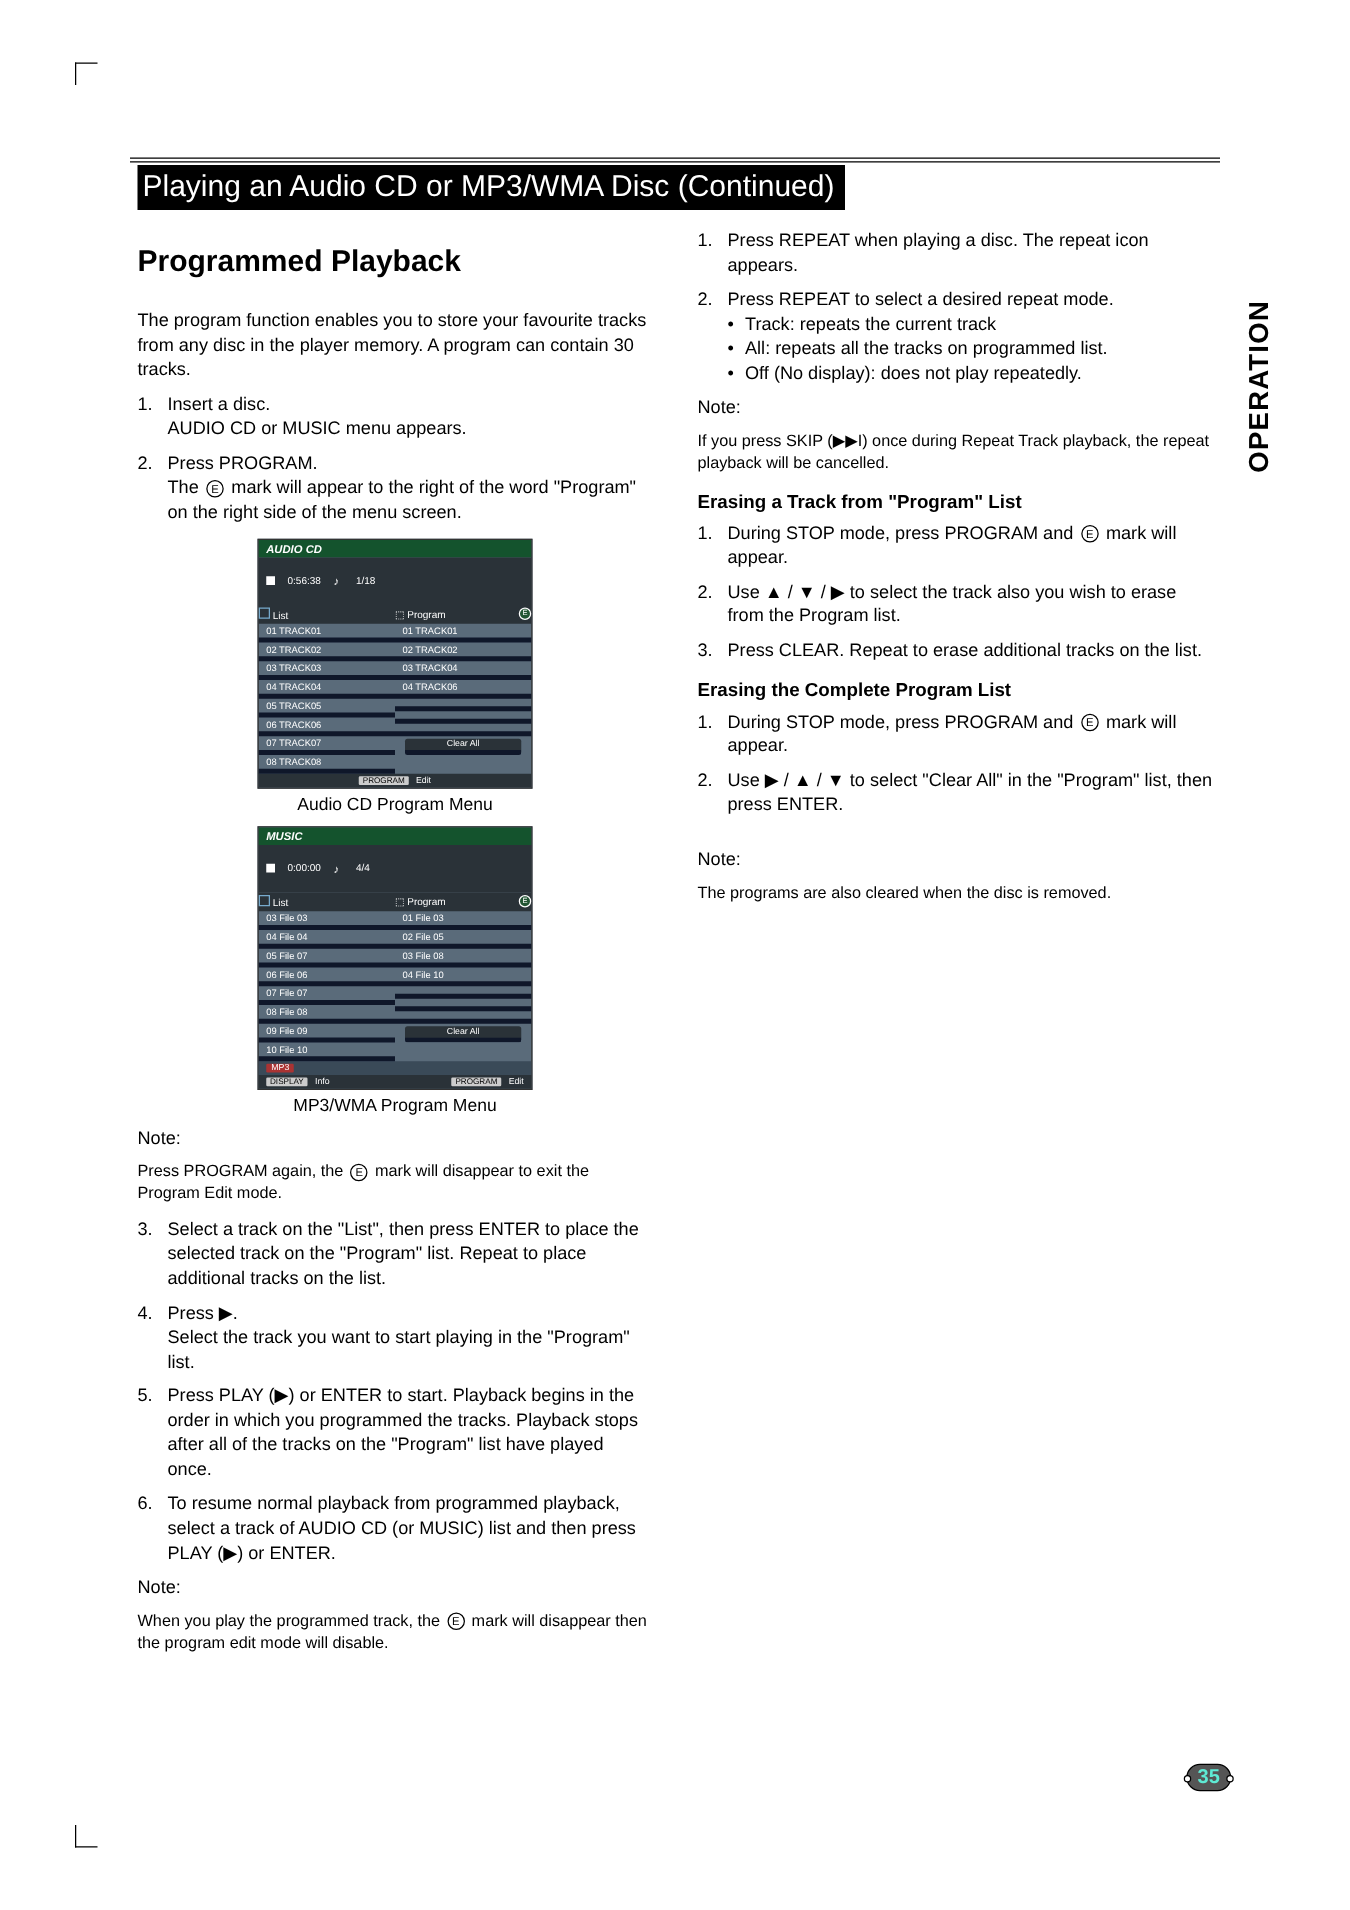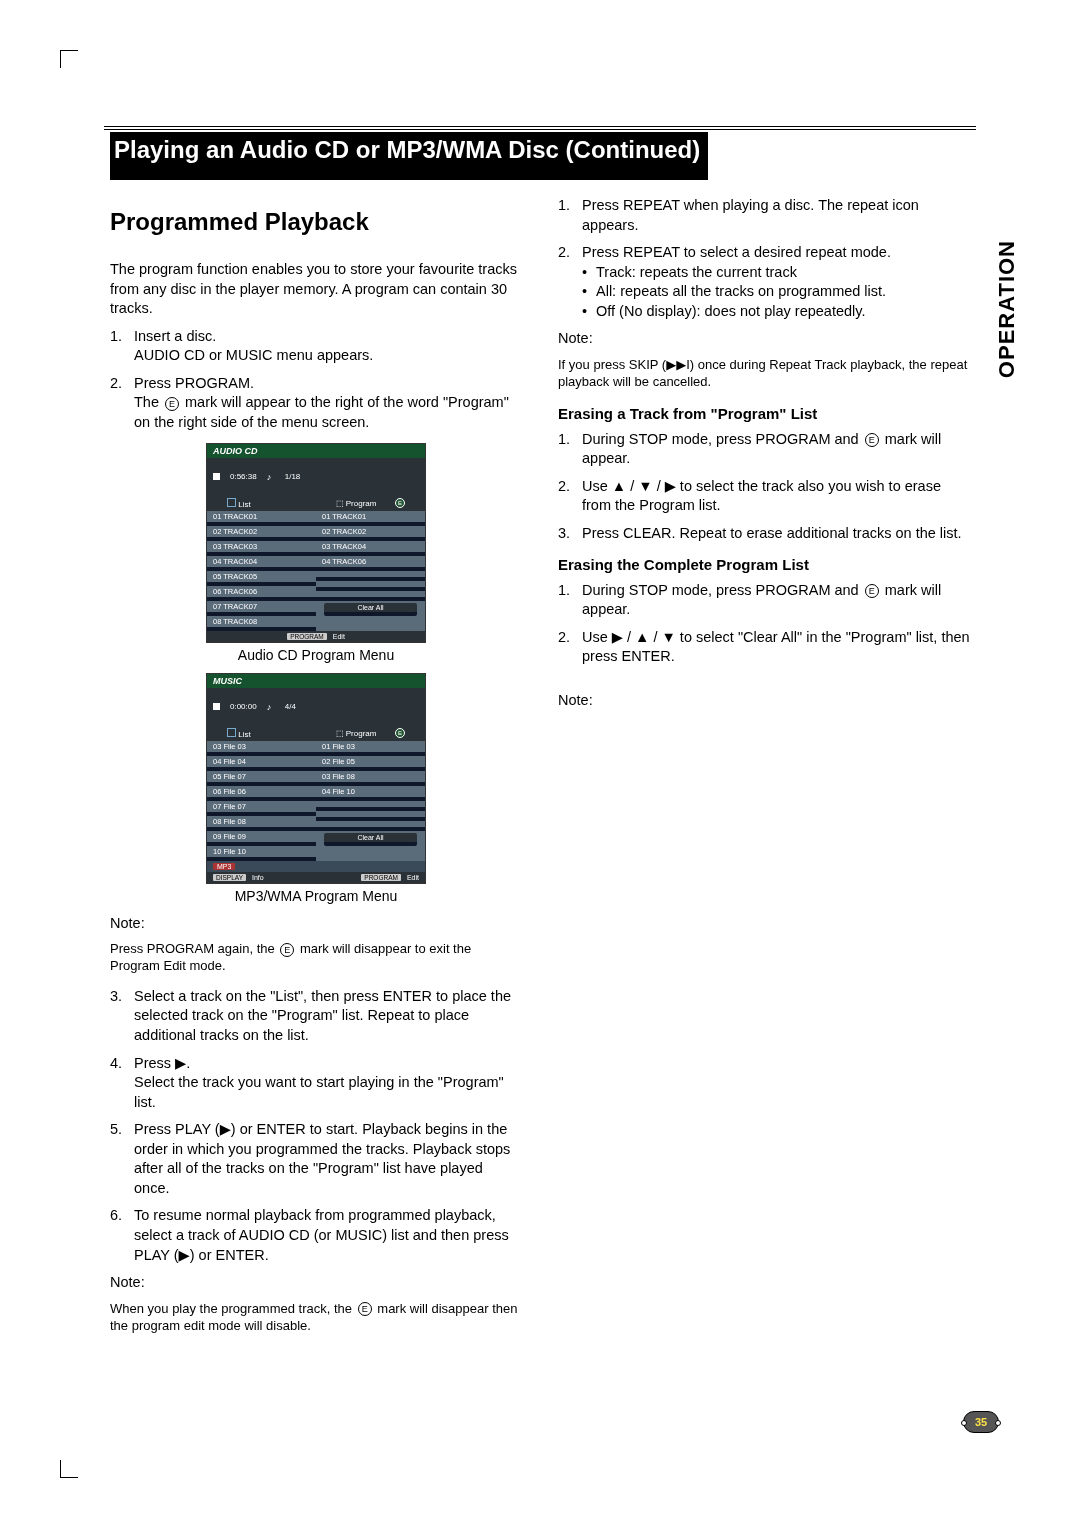--- a/index.html
+++ b/index.html
@@ -16,22 +16,22 @@
   .crop-tl { position:absolute; top:50px; left:60px; width:18px; height:18px; border-left:1px solid #000; border-top:1px solid #000;}
   .crop-bl { position:absolute; bottom:50px; left:60px; width:18px; height:18px; border-left:1px solid #000; border-bottom:1px solid #000;}
   .title-wrap { position: relative; margin-bottom: 16px; }
   .title-line1 { position:absolute; left:-6px; right:-6px; top:-4px; height:1px; background:#000;}
   .title-line2 { position:absolute; left:-6px; right:-6px; top:-1px; height:1px; background:#000;}
   .title {
     display: inline-block;
     background: #000;
     color: #fff;
     font-size: 24px;
-    font-weight: bold;
-    padding: 4px 8px 16px 4px;
+    font-weight: normal;
+    padding: 4px 8px 4px 4px;
     margin-top: 2px;
   }
   .section-heading {
     font-size: 24px;
     font-weight: bold;
     margin: 12px 0 24px 0;
   }
   .columns { display: flex; gap: 36px; }
   .col { width: 50%; }
   p { font-size: 14.5px; line-height: 1.35; margin-bottom: 8px; }
@@ -59,51 +59,51 @@
     margin: 10px auto 4px auto;
     background: #5a6b7a;
     border:1px solid #333;
     color:#fff;
     font-size:8px;
     font-family: Arial, sans-serif;
   }
   .menu-top { background:#14532d; padding:2px 6px; font-style:italic; font-size:9px; font-weight:bold; }
   .menu-status { background:#2a3238; padding:14px 6px; display:flex; gap:10px; align-items:center; }
   .menu-headers { display:flex; }
-  .menu-headers .mh { width:50%; padding:2px 20px; background:#2a3238; display:flex; justify-content:space-between; align-items:center; }
+  .menu-headers .mh { width:50%; padding:2px 0; background:#2a3238; display:flex; justify-content:space-between; align-items:center; }
   .menu-body { display:flex; }
   .menu-list { width:50%; }
   .menu-row { padding:1px 6px; border-bottom:4px solid #0f172a; font-size:7.5px; }
   .menu-row.btn { text-align:center; background:#2a3238; margin:2px 8px; border-radius:2px; font-size:7px; padding:1px 0;}
   .menu-row.empty { height:10px; }
   .menu-foot { background:#2a3238; padding:2px 6px; font-size:7px; display:flex; gap:6px; align-items:center;}
   .menu-badge { background:#a33; padding:0 4px; border-radius:1px; font-size:7px;}
   .menu-caption { text-align:center; font-size:14px; margin-bottom:10px; }
   .side-tab {
     position: absolute;
     right: 60px;
     top: 240px;
     writing-mode: vertical-rl;
     transform: rotate(180deg);
     font-size: 22px;
     font-weight: bold;
     letter-spacing: 1px;
   }
   .page-badge {
     position:absolute;
-    right: 81px;
+    right: 95px;
     bottom: 95px;
     width: 36px; height: 22px;
     border:1px solid #000;
     border-radius: 11px;
     background:#555;
-    color:#fde047;
+    color:#5eead4;
     text-align:center;
     line-height:20px;
-    font-size:11px;
+    font-size:16px;
     font-weight:bold;
   }
   .page-badge::before, .page-badge::after{
     content:""; position:absolute; width:4px; height:4px; border:1px solid #000; border-radius:50%; background:#fff; top:8px;
   }
   .page-badge::before{ left:-3px;} .page-badge::after{ right:-3px;}
   .stop-sq { display:inline-block; width:7px; height:7px; background:#fff;}
   .note-i { display:inline-block; width:8px; font-size:9px;}
   .e-circ { display:inline-block; width:10px;height:10px;border:1px solid #fff;border-radius:50%; font-size:6px; text-align:center; line-height:9px; background:#253;}
   .list-i { display:inline-block; width:9px;height:9px; border:1px solid #7ac; font-size:6px;}
@@ -314,16 +314,17 @@
       <div class="step-body">
         <span>During STOP mode, press PROGRAM and </span><span class="e-mark">E</span><span> mark will appear.</span>
       </div>
     </div>
     <div class="step">
       <div class="step-num">2.</div>
         <div class="step-body">Use ▶ / ▲ / ▼ to select "Clear All" in the "Program" list, then press ENTER.</div>
     </div>
 
     <p class="note-label" style="margin-top:24px">Note:</p>
+    <p class="note-text">The programs are also cleared when the disc is removed.</p>
   </div>
 </div>
 
 <div class="page-badge">35</div>
 
 </body></html>

